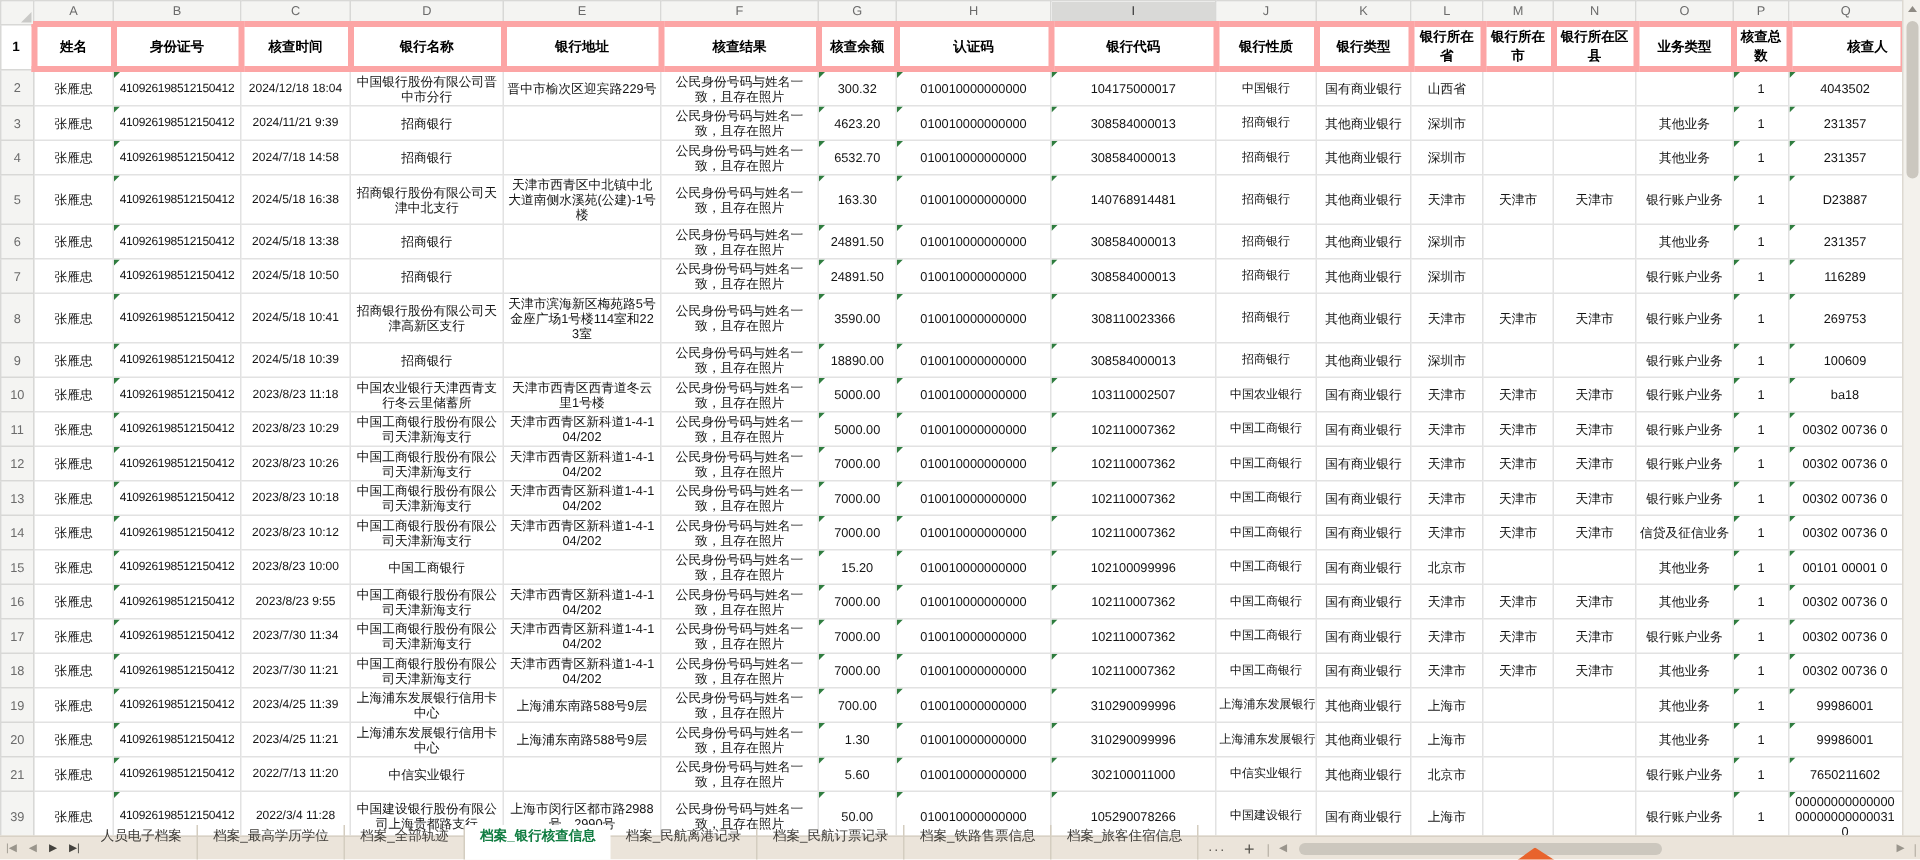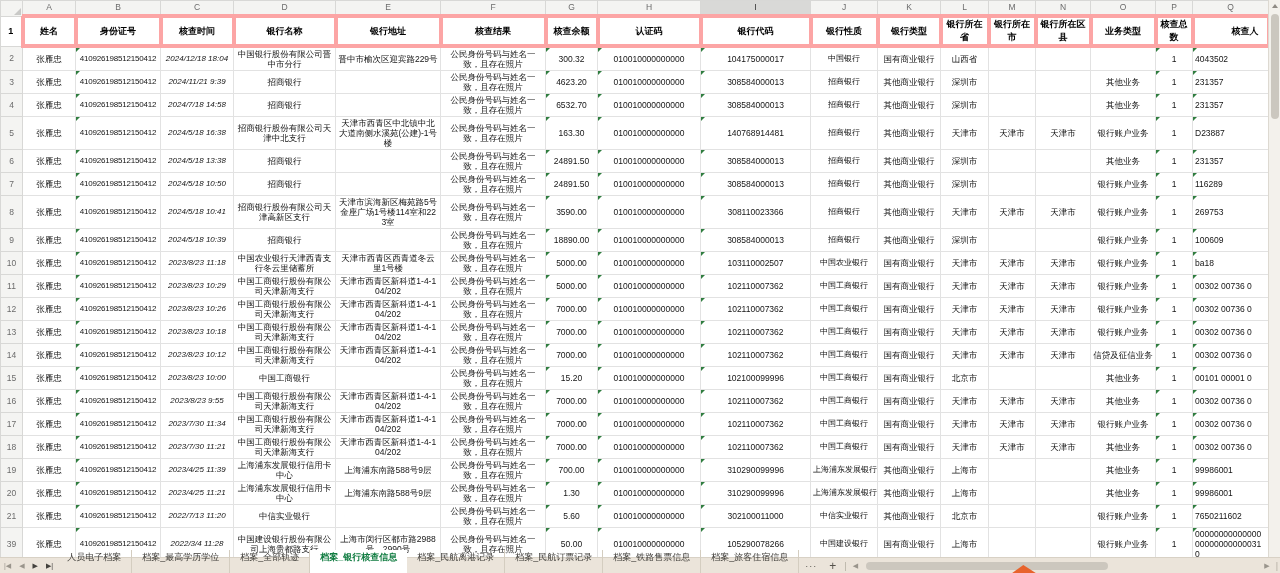--- a/index.html
+++ b/index.html
@@ -19,24 +19,24 @@
   .rownum { background:#f4f4f2; color:#6b6b6b; font-size:8.5px; text-align:center;
     border:1px solid #d8d8d6 !important; padding:0; }
   
   tr.hdr td { font-weight:bold; font-size:9px; height:26px; color:#000; text-align:center;
     padding:0; border:4px solid #fca5a5; background:#fff; overflow:hidden; }
   tr.hdr td.col-q { text-align:right; padding-right:8px;margin-top:28px; }
   
   td.cell { border:1px solid #e2e2e2; font-size:8.5px; line-height:10px; padding:1px 2px;
     text-align:center; color:#141414; position:relative; overflow:hidden; word-break:break-all; }
   td.cell.col-b { font-size:8px; letter-spacing:-0.2px; }
-  td.cell.col-c { font-size:8px; white-space:nowrap;font-style:italic; }
+  td.cell.col-c { font-size:8px; white-space:nowrap; }
   td.cell.col-j { font-size:8px; white-space:nowrap;margin-left:44px; }
   td.cell.col-l, td.cell.col-m, td.cell.col-n, td.cell.col-k { white-space:nowrap; }
-  td.cell.col-q { text-align:left; padding-right:3px; }
+  td.cell.col-q { text-align:center; padding-right:3px; }
   td.cell.mk::before { content:""; position:absolute; top:0; left:0; width:0; height:0;
     border-top:4px solid #2f7d3f; border-right:4px solid transparent; }
   
   .vscroll { position:absolute; top:0; right:0; width:12px; height:557px; background:#f3f1ec;
     border-left:1px solid #ddd9d1; }
   .vscroll .up { width:0; height:0; margin:4px auto 0; border-left:3px solid transparent;
     border-right:3px solid transparent; border-bottom:4px solid #8f8b84; }
   .vscroll .thumb { width:8px; height:105px; margin:6px auto 0; background:#cbc7bf; border-radius:4px; }
   
   .tabbar { position:absolute; left:0; bottom:0; width:1280px; height:16px; background:#ebe4da;

